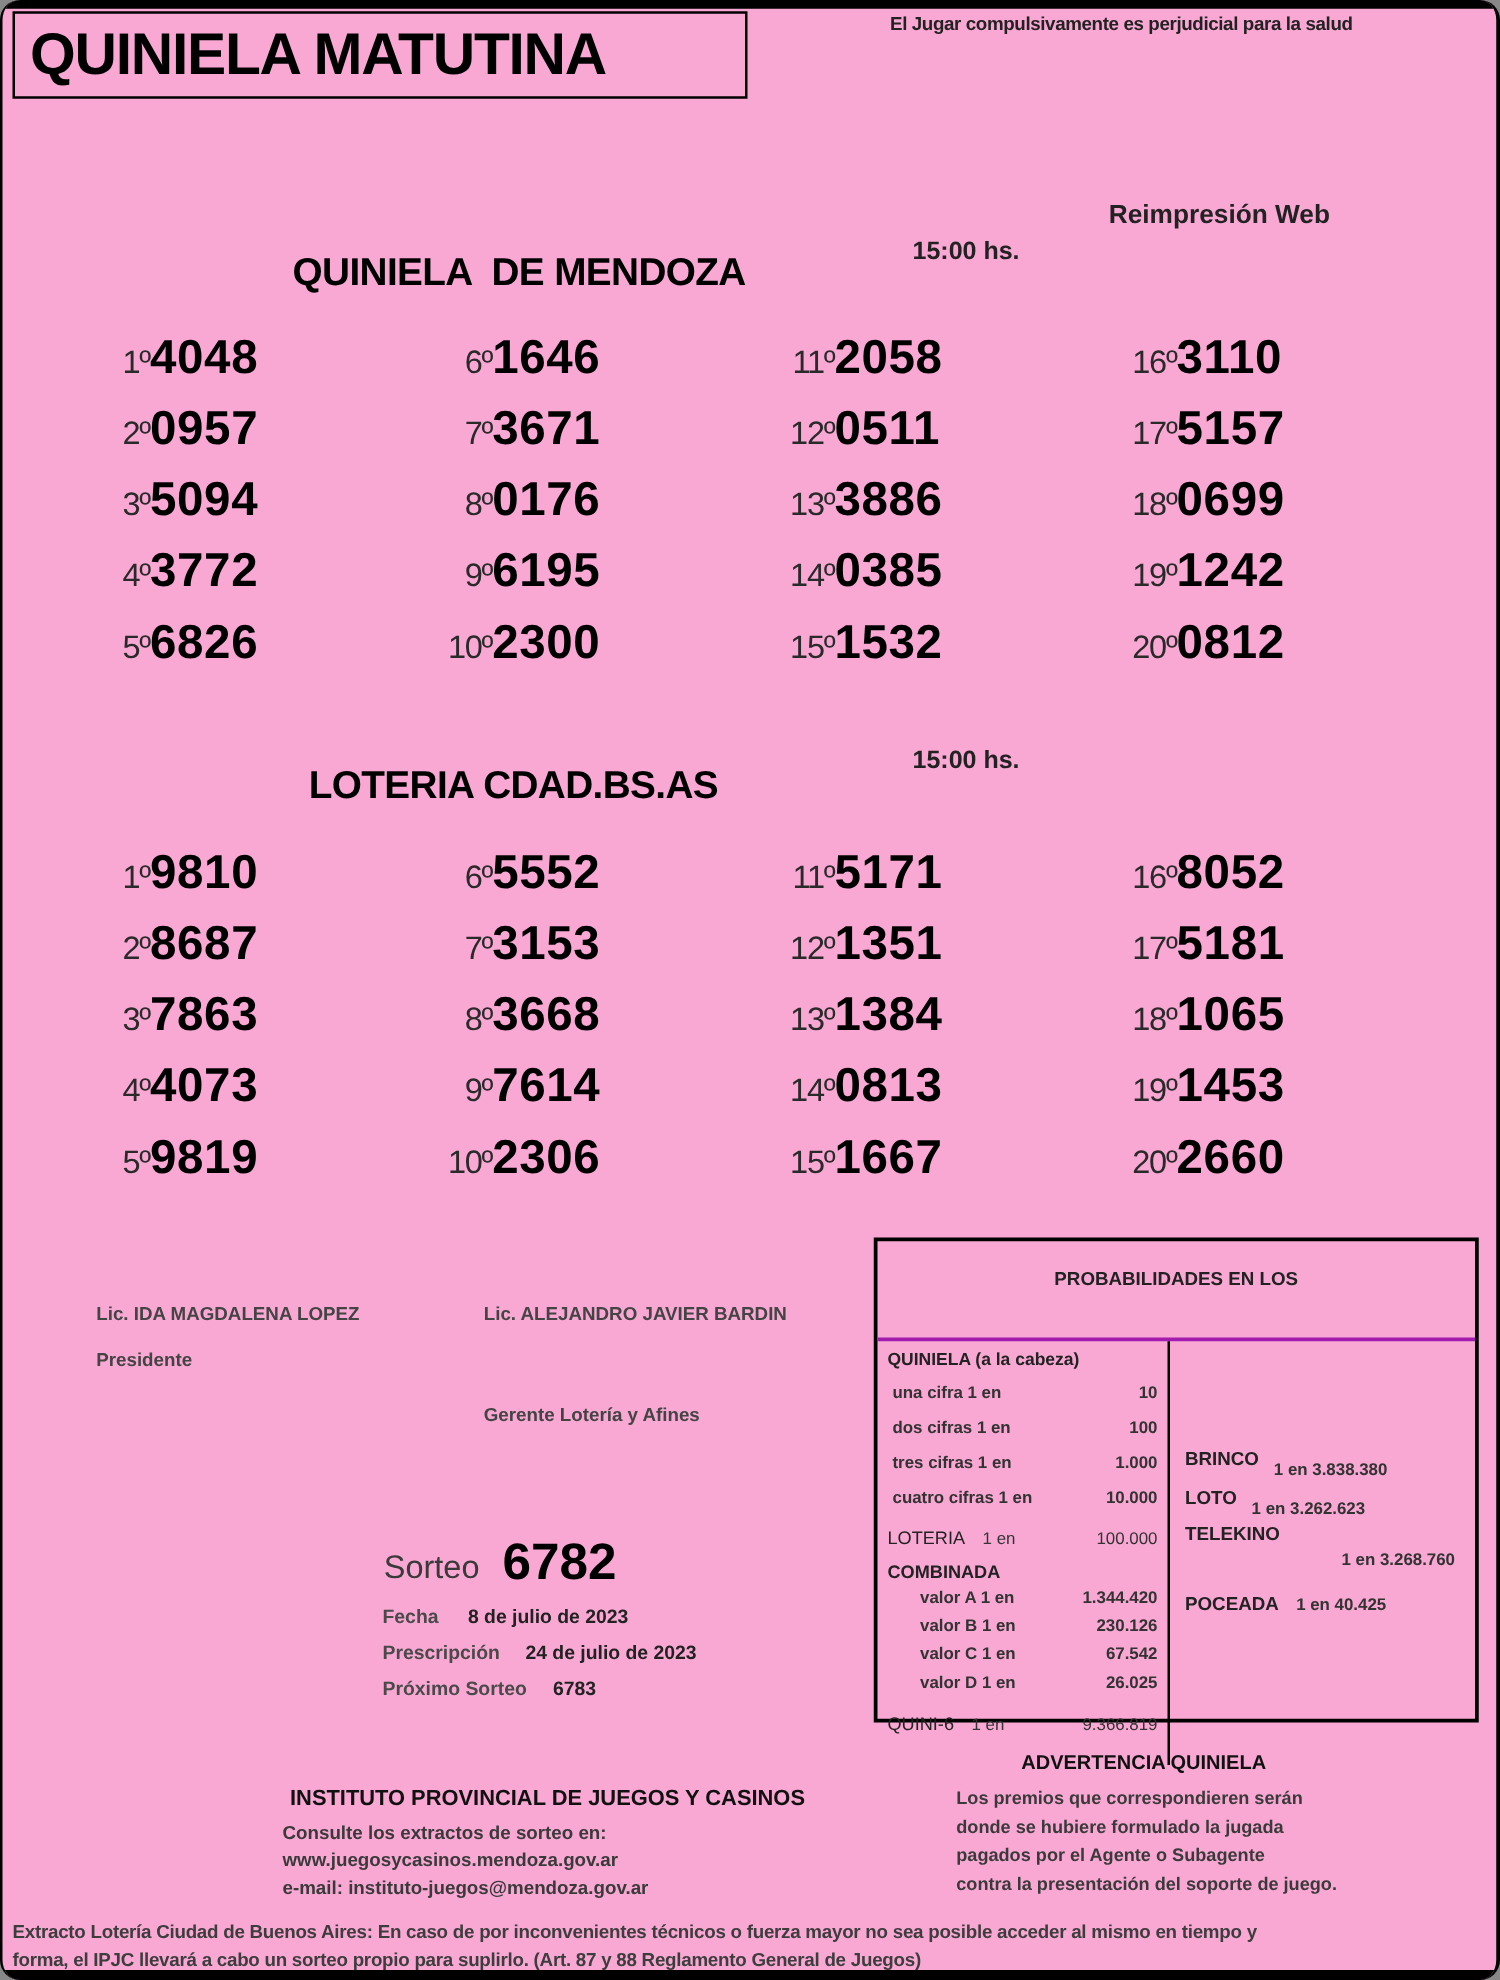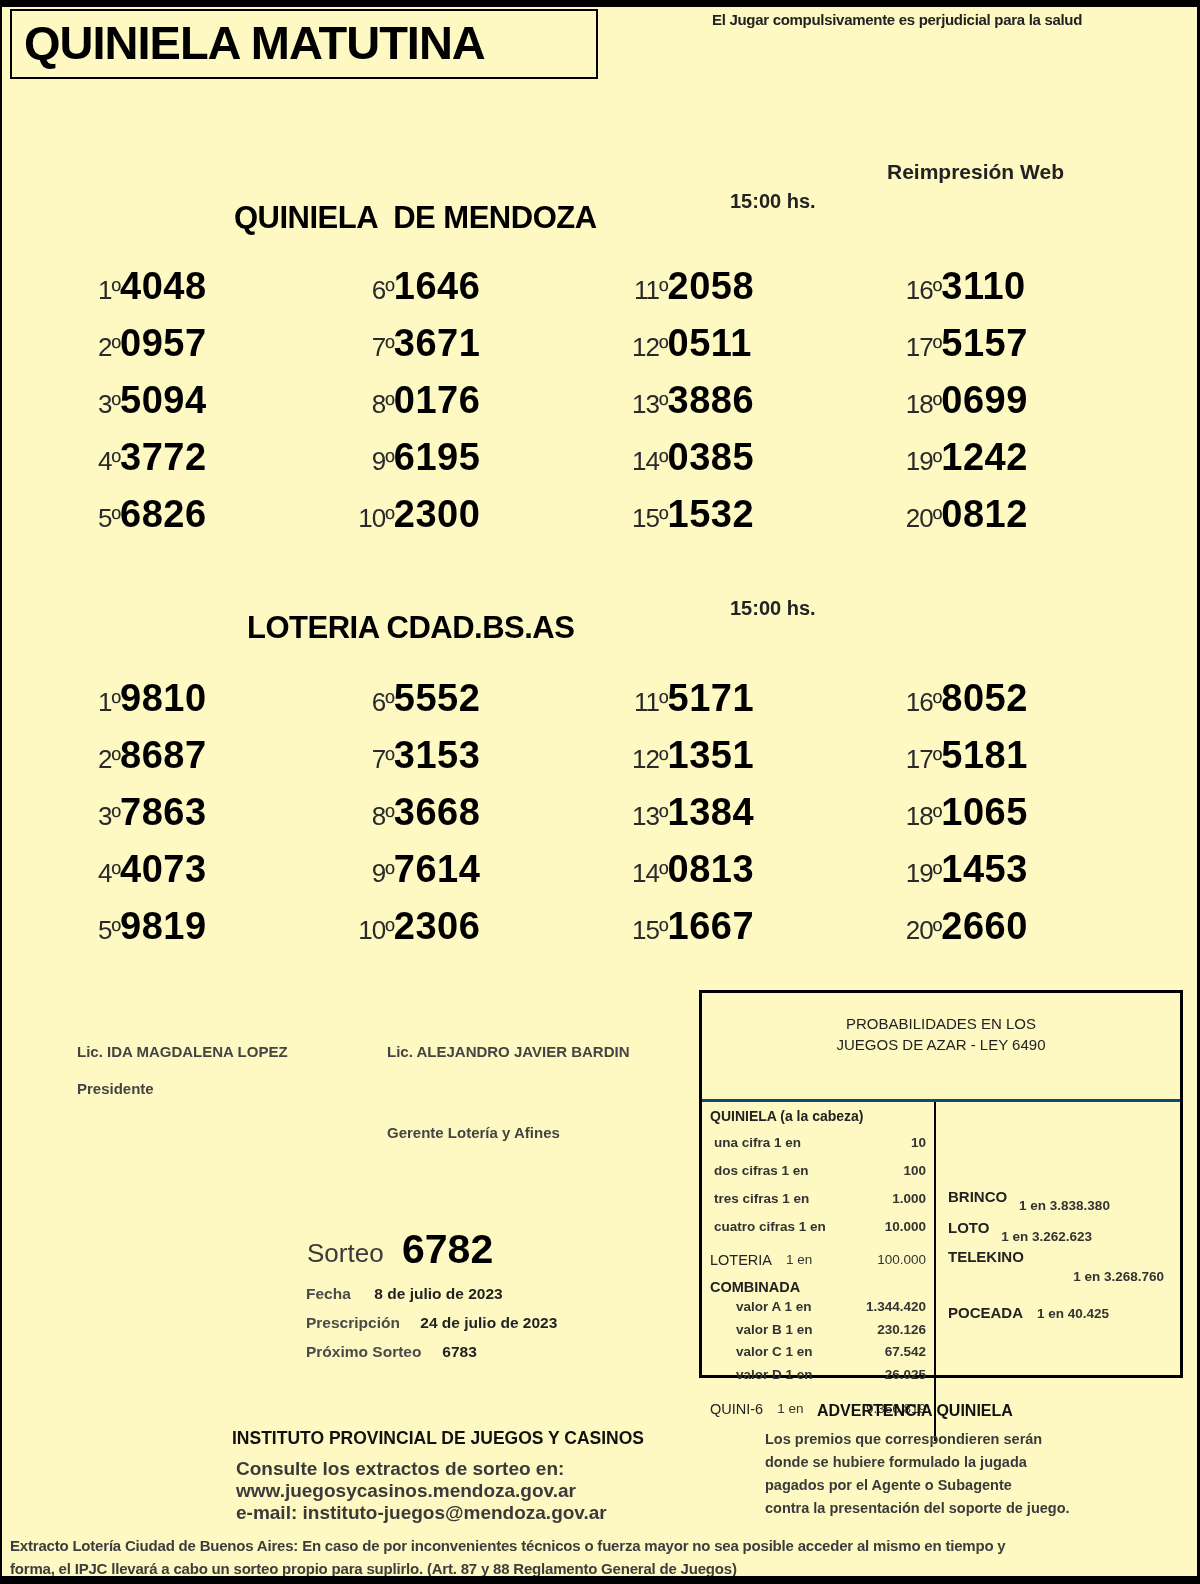--- a/index.html
+++ b/index.html
@@ -1,20 +1,20 @@
 <!DOCTYPE html>
 <html><head>
 <meta charset="utf-8">
 <style>
   * { margin:0; padding:0; box-sizing:border-box; }
   body { background:#888; font-family:"Liberation Sans", sans-serif; }
   #page {
-    position:relative; width:1200px; height:1584px; background:#fef9c3;
+    position:relative; width:1200px; height:1584px; background:#f9a8d4;
     margin:0 auto; overflow:hidden; color:#000;
-    border-left:2px solid #000; border-right:3px solid #000;
+    border-left:2px solid #000; border-right:3px solid #000;border-radius:16px;
   }
   .topbar { position:absolute; top:0; left:0; width:100%; height:7px; background:#000; }
   .bottombar { position:absolute; top:1576px; left:0; width:100%; height:8px; background:#000; }
 
   .title-box {
     position:absolute; left:8px; top:9px; width:588px; height:70px;
     border:2px solid #000; padding-left:12px;
     font-size:47px; font-weight:bold; letter-spacing:-1px; line-height:64px;
     white-space:pre;
   }
@@ -43,22 +43,22 @@
   .num { font-size:38px; font-weight:bold; margin-left:0; letter-spacing:0.5px; }
 
   .sig-name { position:absolute; font-size:15px; font-weight:bold; color:#444; }
   .sig-role { position:absolute; font-size:15px; font-weight:bold; color:#444; }
   #sig1-name { left:75px; top:1043px; }  #sig1-role { left:75px; top:1080px; }
   #sig2-name { left:385px; top:1043px; } #sig2-role { left:385px; top:1124px; }
 
   
   .prob-box { position:absolute; left:697px; top:990px; width:484px; height:388px; border:3px solid #000; }
   .prob-header {
-    height:109px; border-bottom:3px solid #0c4a6e; text-align:center;
-    font-size:15px; font-weight:normal; color:#222; padding-top:20px; line-height:21px;
+    height:80px; border-bottom:3px solid #a21caf; text-align:center;
+    font-size:15px; font-weight:bold; color:#222; padding-top:20px; line-height:21px;
   }
   .prob-body { display:flex; height:339px; }
   .prob-left { width:234px; border-right:2px solid #000; padding:6px 8px 0 8px; font-size:13.5px; color:#333; }
   .prob-right { flex:1; padding:86px 10px 0 12px; font-size:14px; color:#333; }
 
   .q-header { font-weight:bold; font-size:14px; color:#222; margin-bottom:5px; }
   .qrow { display:flex; justify-content:space-between; line-height:28px; font-weight:bold; padding-left:4px; }
   .bigrow { display:flex; margin-top:9px; font-weight:normal; line-height:20px; }
   .bigrow .bname { font-size:14.5px; color:#222; }
   .bigrow .bmid { margin-left:14px; }
@@ -82,21 +82,21 @@
   .sorteo-number { position:absolute; left:400px; top:1226px; font-size:41px; font-weight:bold; }
   .srow { position:absolute; left:304px; font-size:15.5px; color:#3a3a3a; font-weight:bold; }
   .srow .slabel { display:inline-block; color:#4a4a4a; }
   .srow .sval { color:#222; }
   #srow-fecha { top:1285px; } #srow-fecha .slabel { width:64px; }
   #srow-presc { top:1314px; } #srow-presc .slabel { width:110px; }
   #srow-prox  { top:1343px; } #srow-prox  .slabel { width:132px; }
 
   
   .inst-name { position:absolute; left:230px; top:1428px; font-size:17.5px; font-weight:bold; color:#111; }
-  .inst-line { position:absolute; left:234px; font-size:19px; font-weight:bold; color:#3a3a3a; }
+  .inst-line { position:absolute; left:224px; font-size:15px; font-weight:bold; color:#3a3a3a; }
   #inst-consult { top:1458px; } #inst-web { top:1480px; } #inst-email { top:1502px; }
 
   
   .adv-title { position:absolute; left:815px; top:1402px; font-size:16px; font-weight:bold; color:#111; }
   .adv-lines { position:absolute; left:763px; top:1428px; width:400px; font-size:14.5px; font-weight:bold; color:#3a3a3a; }
   .adv-lines div { line-height:23px; }
 
   .footer-line { position:absolute; left:8px; font-size:15px; font-weight:bold; color:#3d3d3d; letter-spacing:-0.2px; }
   #footer1 { top:1537px; } #footer2 { top:1560px; }
 </style>
@@ -323,21 +323,20 @@
     </div>
 
   <div class="sig-name" id="sig1-name">Lic. IDA MAGDALENA LOPEZ</div>
   <div class="sig-role" id="sig1-role">Presidente</div>
   <div class="sig-name" id="sig2-name">Lic. ALEJANDRO JAVIER BARDIN</div>
   <div class="sig-role" id="sig2-role">Gerente Lotería y Afines</div>
 
   <div class="prob-box">
     <div class="prob-header">
       <div>PROBABILIDADES EN LOS</div>
-      <div>JUEGOS DE AZAR - LEY 6490</div>
     </div>
     <div class="prob-body">
       <div class="prob-left">
         <div class="q-header">QUINIELA (a la cabeza)</div>
         <div>
 
             <div class="qrow">
               <span>una cifra  1 en</span>
               <span>10</span>
             </div>

